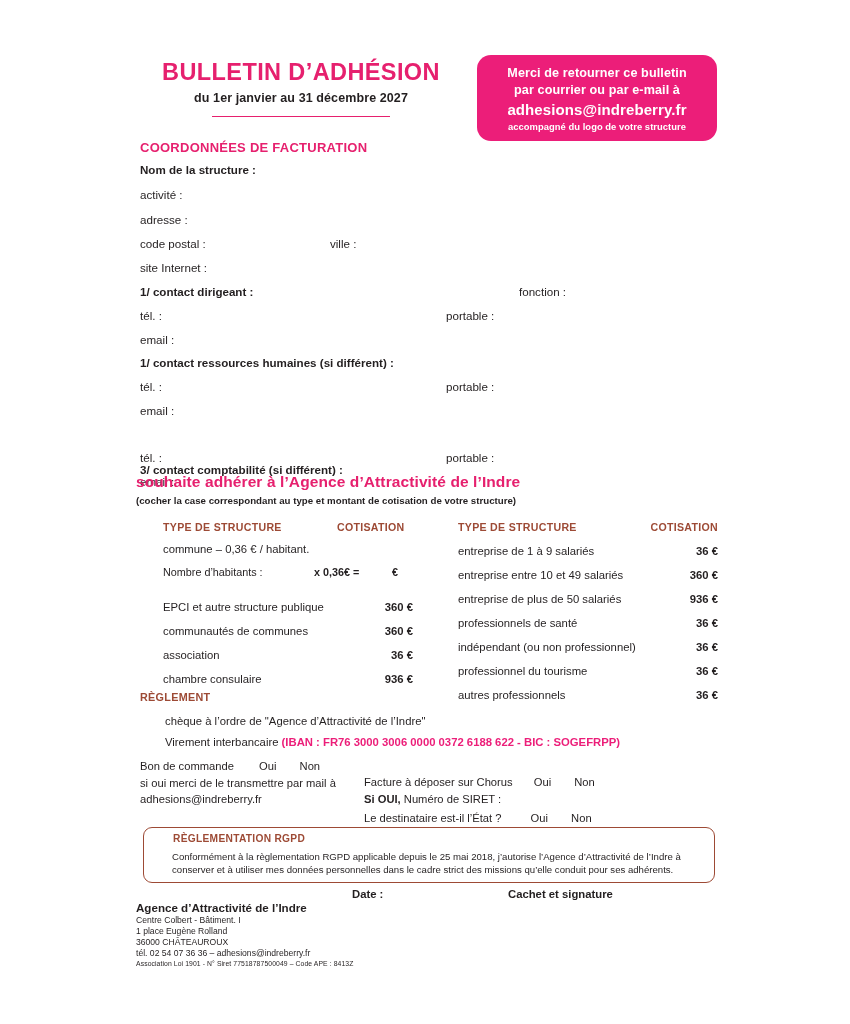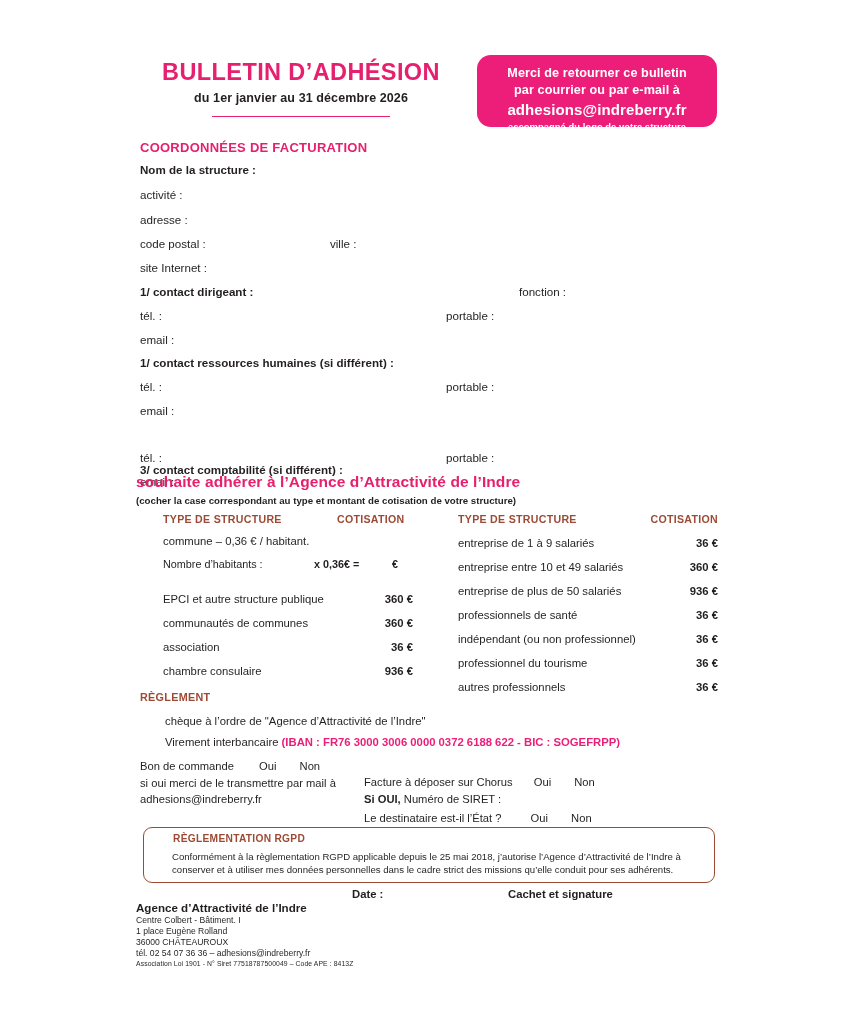--- a/index.html
+++ b/index.html
@@ -53,21 +53,21 @@
     height: 1px;
     background: #e6206e;
     margin: 11px auto 0 auto;
   }
 
   .return-banner {
     position: absolute;
     left: 477px;
     top: 55px;
     width: 240px;
-    height: 72px;
+    height: 86px;
     background: #ec1e79;
     border-radius: 14px;
     color: #ffffff;
     text-align: center;
     box-sizing: border-box;
     padding-top: 10px;
   }
   .rb-line {
     font-size: 12.6px;
     font-weight: bold;
@@ -129,20 +129,21 @@
     top: 495px;
     font-size: 9.7px;
     font-weight: bold;
     color: #231f20;
   }
 
   
   .tbl {
     position: absolute;
     font-size: 11.3px;
+    margin-top: 8px;
   }
   .tbl-head {
     font-size: 10.6px;
     font-weight: bold;
     color: #9d4a35;
     letter-spacing: 0.3px;
     height: 18px;
   }
   .trow {
     position: relative;
@@ -260,21 +261,21 @@
     letter-spacing: 0.1px;
   }
 </style>
 </head>
 <body>
 
 <div class="page">
 
   <div class="title-block">
     <div class="doc-title">BULLETIN D’ADHÉSION</div>
-    <div class="doc-subtitle">du 1er janvier au 31 décembre 2026</div>
+    <div class="doc-subtitle">du 1er janvier au 31 décembre 2027</div>
     <div class="title-rule"></div>
   </div>
 
   <div class="return-banner">
     <div class="rb-line">Merci de retourner ce bulletin</div>
     <div class="rb-line">par courrier ou par e-mail à</div>
     <div class="rb-mail">adhesions@indreberry.fr</div>
     <div class="rb-sub">accompagné du logo de votre structure</div>
   </div>
 

